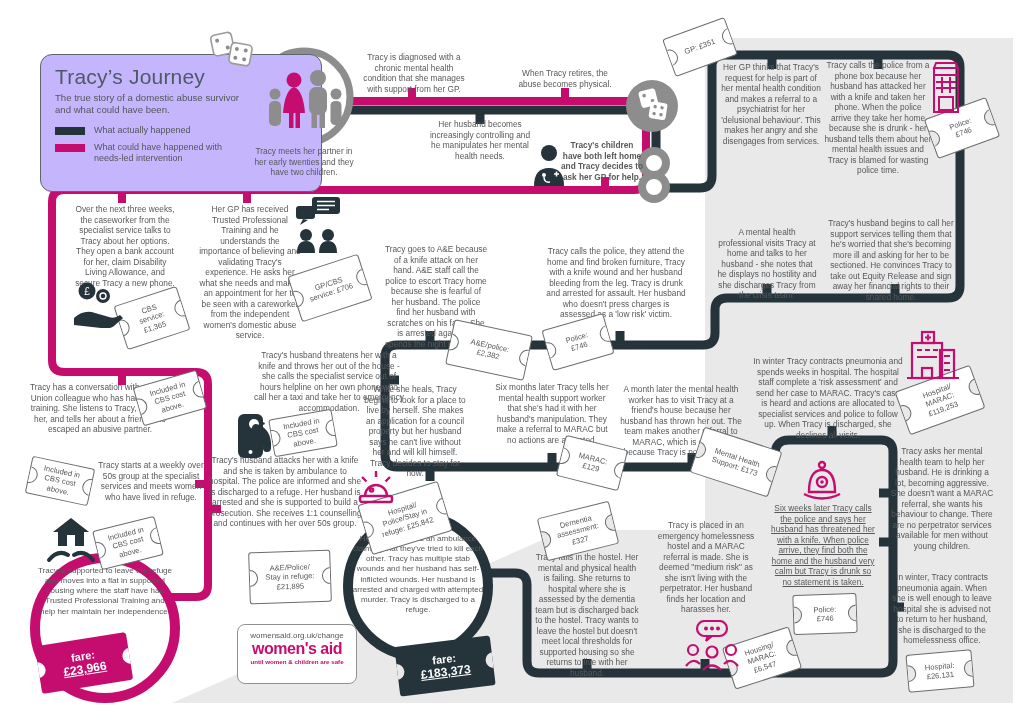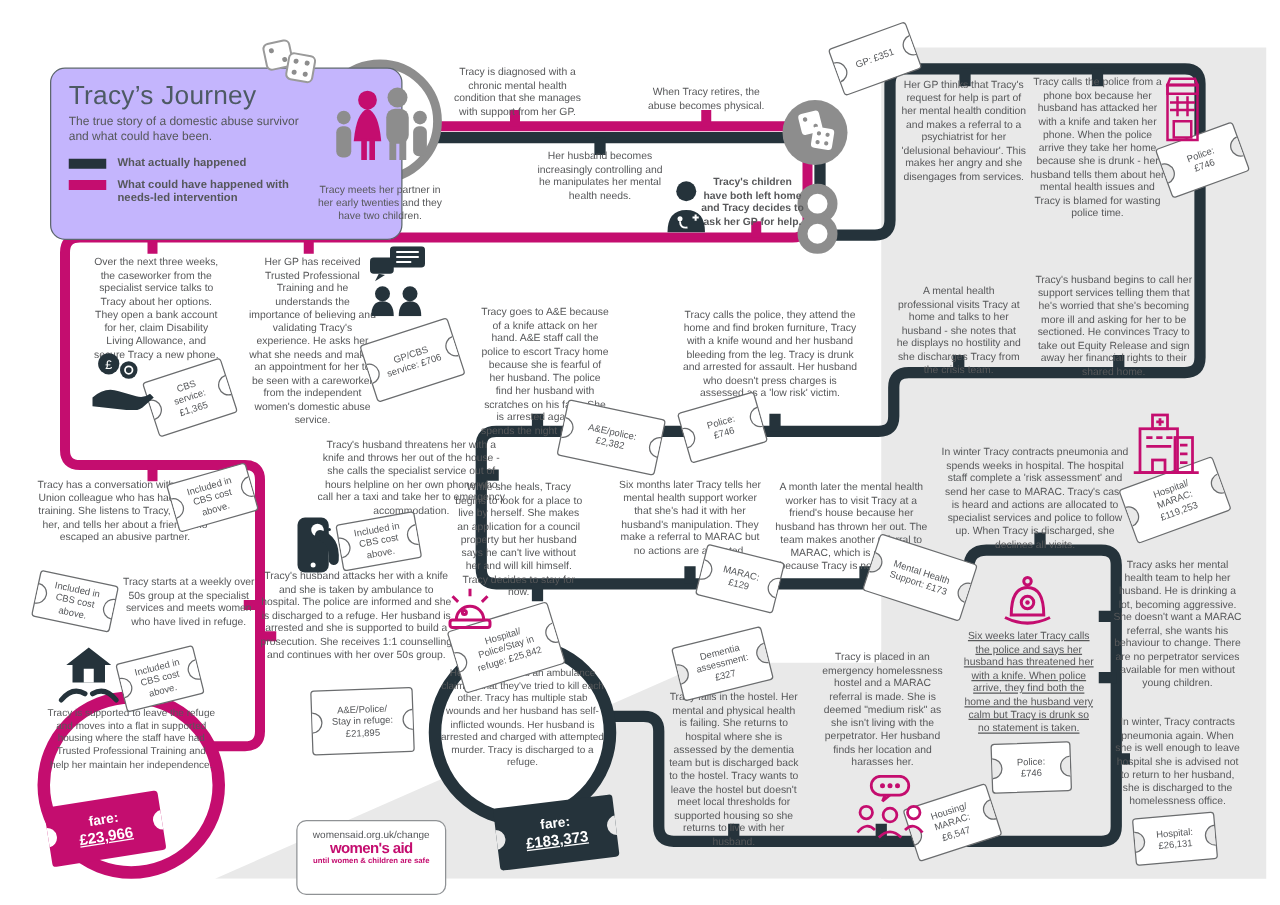--- a/index.html
+++ b/index.html
@@ -5,44 +5,44 @@
   html,body{margin:0;padding:0;background:#fff;}
   #stage{position:relative;width:1024px;height:724px;background:#fff;
          font-family:"Liberation Sans",sans-serif;overflow:hidden;}
   .panel{position:absolute;background:#e9e9e9;}
   svg.overlay{position:absolute;left:0;top:0;}
   .txt{position:absolute;font-size:8.3px;line-height:1.27;color:#57585a;text-align:center;}
   .hdr{position:absolute;left:40px;top:54px;width:252px;height:116px;background:#c4b5fd;
        border:1.6px solid #5d676d;border-radius:12px;padding:10px 14px;box-sizing:content-box;}
   .hdr h1{margin:0 0 3px 0;font-size:21px;font-weight:500;color:#4d5a64;letter-spacing:.2px;}
   .hdr .sub{font-size:9.6px;color:#55575a;width:190px;line-height:1.3;margin-bottom:8px;}
-  .leg{display:flex;align-items:flex-start;margin-top:6px;font-weight:bold;}
+  .leg{display:flex;align-items:flex-start;margin-top:6px;}
   .leg .sw{width:30px;height:8px;margin-right:9px;margin-top:2px;flex:none;}
   .leg .lb{font-size:9px;color:#55575a;line-height:1.25;width:150px;}
   .ticket{position:absolute;--notch:#fff;background:#fff;border:1.4px solid #6a6c6e;border-radius:3px;
           display:flex;align-items:center;justify-content:center;text-align:center;
           font-size:7.6px;color:#55575a;line-height:1.25;padding:2px 12px;box-sizing:border-box;overflow:hidden;}
   .ticket::before,.ticket::after{content:"";position:absolute;top:50%;width:15px;height:15px;
           border:1.4px solid #6a6c6e;border-radius:50%;background:var(--notch);}
   .ticket::before{left:-9px;transform:translateY(-50%);}
   .ticket::after{right:-9px;transform:translateY(-50%);}
   .ticket.gray{--notch:#e9e9e9;}
   .fare{position:absolute;--notch:#fff;border:none;border-radius:3px;display:flex;flex-direction:column;
         align-items:center;justify-content:center;text-align:center;color:#fff;overflow:hidden;}
   .fare::before,.fare::after{content:"";position:absolute;top:50%;width:16px;height:16px;border-radius:50%;background:var(--notch);}
   .fare::before{left:-9px;transform:translateY(-50%);}
   .fare::after{right:-9px;transform:translateY(-50%);}
   .fare .lbl{font-size:11px;font-weight:bold;}
   .fare .amt{font-size:12px;font-weight:bold;text-decoration:underline;}
   .fare.pink{background:#c40d6f;}
   .fare.dark{background:#25333b;--notch:#e9e9e9;}
   .logo-box{position:absolute;left:237px;top:624px;width:118px;height:52px;background:#fff;
-            border:1.5px solid #8f9295;border-radius:8px;text-align:center;padding-top:6px;margin-top:32px;}
+            border:1.5px solid #8f9295;border-radius:8px;text-align:center;padding-top:6px;}
   .logo-box .url{font-size:8px;color:#55575a;}
-  .logo-box .wa{font-size:12px;font-weight:bold;color:#c40d6f;letter-spacing:-.5px;line-height:1.1;}
+  .logo-box .wa{font-size:16px;font-weight:bold;color:#c40d6f;letter-spacing:-.5px;line-height:1.1;}
   .logo-box .tag{font-size:6.2px;font-weight:bold;color:#c40d6f;}
   .icon{position:absolute;}
 </style>
 </head>
 <body>
 <div id="stage">
 
 <div class="panel" style="left:705px;top:38px;width:308px;height:665px;"></div>
 <div class="panel" style="left:0;top:0;width:1024px;height:724px;background:transparent;">
   <div style="position:absolute;inset:0;background:#e9e9e9;

